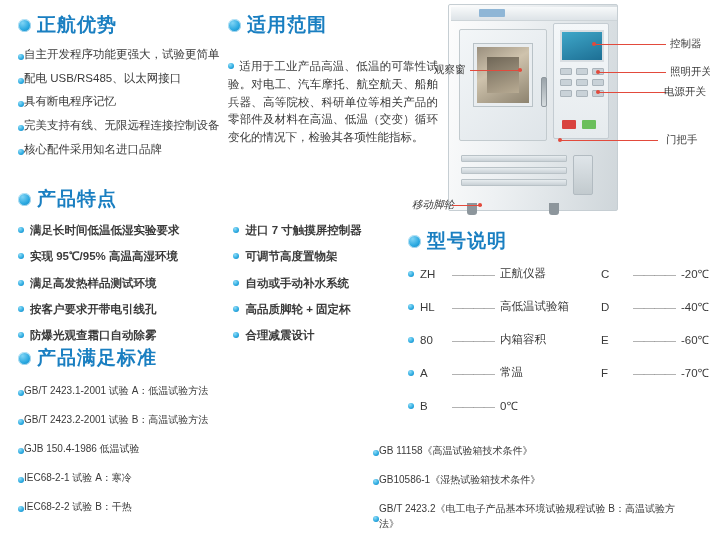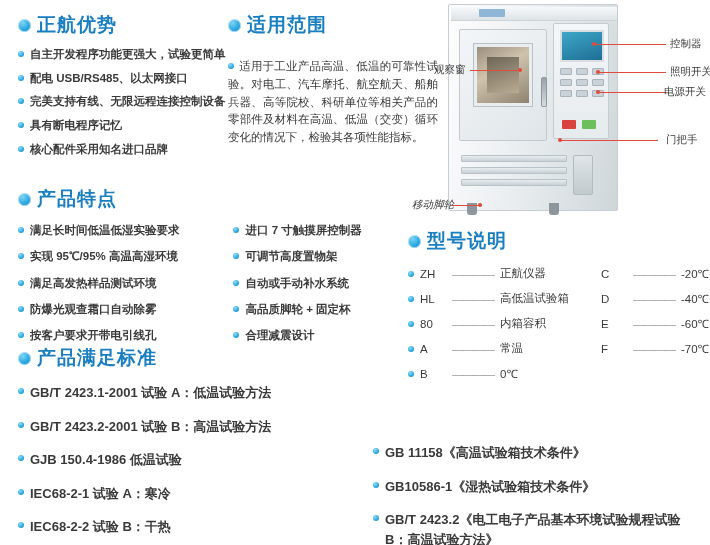--- a/index.html
+++ b/index.html
@@ -22,21 +22,21 @@
     flex: 0 0 auto;
     box-shadow: 0 0 0 1px rgba(255,255,255,.6) inset;
   }
   .sec-head .title {
     font-size: 19px; font-weight: bold; color: #1a7fc1;
     letter-spacing: 1px;
     white-space: nowrap;
   }
 
   
-  .li { display: flex; align-items: flex-start; gap: 6px; font-size: 11.5px; color: #3a3a3a; line-height: 1.45; font-weight: bold; }
+  .li { display: flex; align-items: center; font-size: 11.5px; color: #3a3a3a; line-height: 1.45; }
   .li .dot {
     width: 6px; height: 6px; border-radius: 50%;
     background: radial-gradient(circle at 35% 30%, #8fdcf7 0%, #29a9e0 60%, #0e77b5 100%);
     margin-top: 5px; flex: 0 0 auto;
   }
   .li .txt { flex: 1 1 auto; }
 
   
   .fli { display:flex; align-items:flex-start; gap:6px; font-size:11.5px; color:#3a3a3a; line-height:1.5; }
   .fli .dot {
@@ -60,36 +60,36 @@
   }
 
   #feat { left: 18px; top: 186px; width: 390px; }
   #feat .cols { margin-top: 10px; display: flex; gap: 16px; }
   #feat .col { display: flex; flex-direction: column; gap: 9px; font-weight: bold; }
   #feat .col.left { width: 200px; }
   #feat .col.right { width: 175px; }
 
   #model { left: 408px; top: 228px; width: 292px; }
   #model .table { margin-top: 12px; display: flex; gap: 10px; }
-  #model .mcol { display: flex; flex-direction: column; gap: 10px; }
+  #model .mcol { display: flex; flex-direction: column; gap: 18px; }
   #model .mrow { display: flex; align-items: center; font-size: 11.5px; color: #3a3a3a; white-space: nowrap; }
   #model .mrow .dot {
     width: 6px; height: 6px; border-radius: 50%;
     background: radial-gradient(circle at 35% 30%, #8fdcf7 0%, #29a9e0 60%, #0e77b5 100%);
     margin-right: 6px; flex: 0 0 auto;
   }
   #model .mrow .code { width: 26px; display:inline-block; }
   #model .mrow .lead { color:#9b9b9b; letter-spacing:-1px; margin: 0 6px; }
   #model .mrow .val { }
 
   #std { left: 18px; top: 345px; width: 672px; }
   #std .cols { margin-top: 12px; display: flex; }
   #std .col-a { width: 355px; display: flex; flex-direction: column; gap: 14px; }
   #std .col-b { width: 317px; display: flex; flex-direction: column; gap: 14px; padding-top: 60px; }
-  #std .li { font-size: 13px; line-height: 1.5; }
+  #std .li { font-size: 10px; line-height: 1.5; }
 
   
   #machine { left: 448px; top: 4px; width: 170px; height: 210px; }
   .mbody {
     position:absolute; left: 0; top: 0; width: 170px; height: 207px;
     background: linear-gradient(100deg, #fdfdfd 0%, #eef1f3 38%, #e2e7ea 62%, #cfd6da 100%);
     border: 1px solid #c6ced3;
     border-radius: 2px;
   }
   .mtop {
@@ -155,25 +155,25 @@
       <div class="li">
           <span class="dot"></span>
           <span class="txt">自主开发程序功能更强大，试验更简单</span>
         </div>
       <div class="li">
           <span class="dot"></span>
           <span class="txt">配电 USB/RS485、以太网接口</span>
         </div>
       <div class="li">
           <span class="dot"></span>
-          <span class="txt">完美支持有线、无限远程连接控制设备</span>
+          <span class="txt">具有断电程序记忆</span>
         </div>
       <div class="li">
           <span class="dot"></span>
-          <span class="txt">具有断电程序记忆</span>
+          <span class="txt">完美支持有线、无限远程连接控制设备</span>
         </div>
       <div class="li">
           <span class="dot"></span>
           <span class="txt">核心配件采用知名进口品牌</span>
         </div>
     </div>
   </div>
 
   <div class="blk" id="scope">
     <div class="sec-head">
@@ -269,25 +269,25 @@
         <div class="fli">
             <span class="dot"></span>
             <span>实现 95℃/95% 高温高湿环境</span>
           </div>
         <div class="fli">
             <span class="dot"></span>
             <span>满足高发热样品测试环境</span>
           </div>
         <div class="fli">
             <span class="dot"></span>
+            <span>按客户要求开带电引线孔</span>
+          </div>
+        <div class="fli">
+            <span class="dot"></span>
             <span>防爆光观查霜口自动除雾</span>
-          </div>
-        <div class="fli">
-            <span class="dot"></span>
-            <span>按客户要求开带电引线孔</span>
           </div>
       </div>
       <div class="col right">
         <div class="fli">
             <span class="dot"></span>
             <span>进口 7 寸触摸屏控制器</span>
           </div>
         <div class="fli">
             <span class="dot"></span>
             <span>可调节高度置物架</span>

